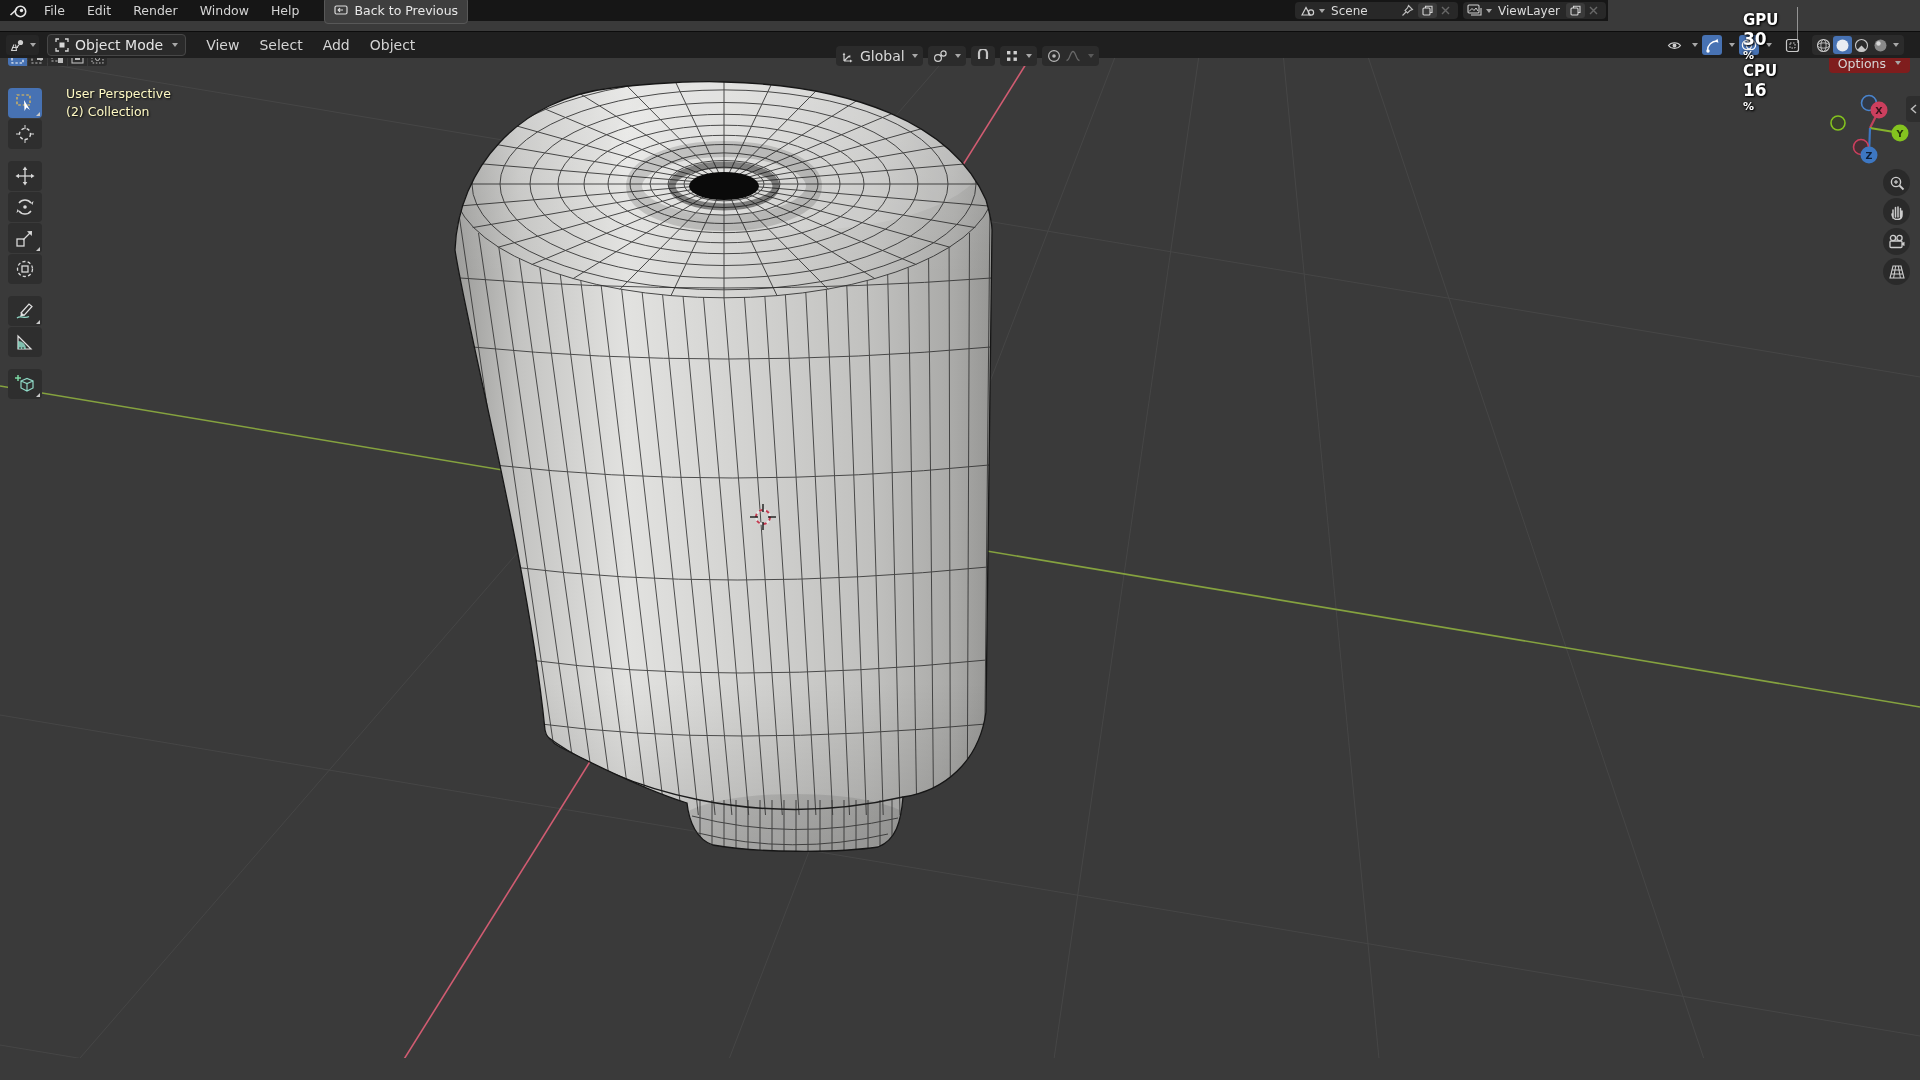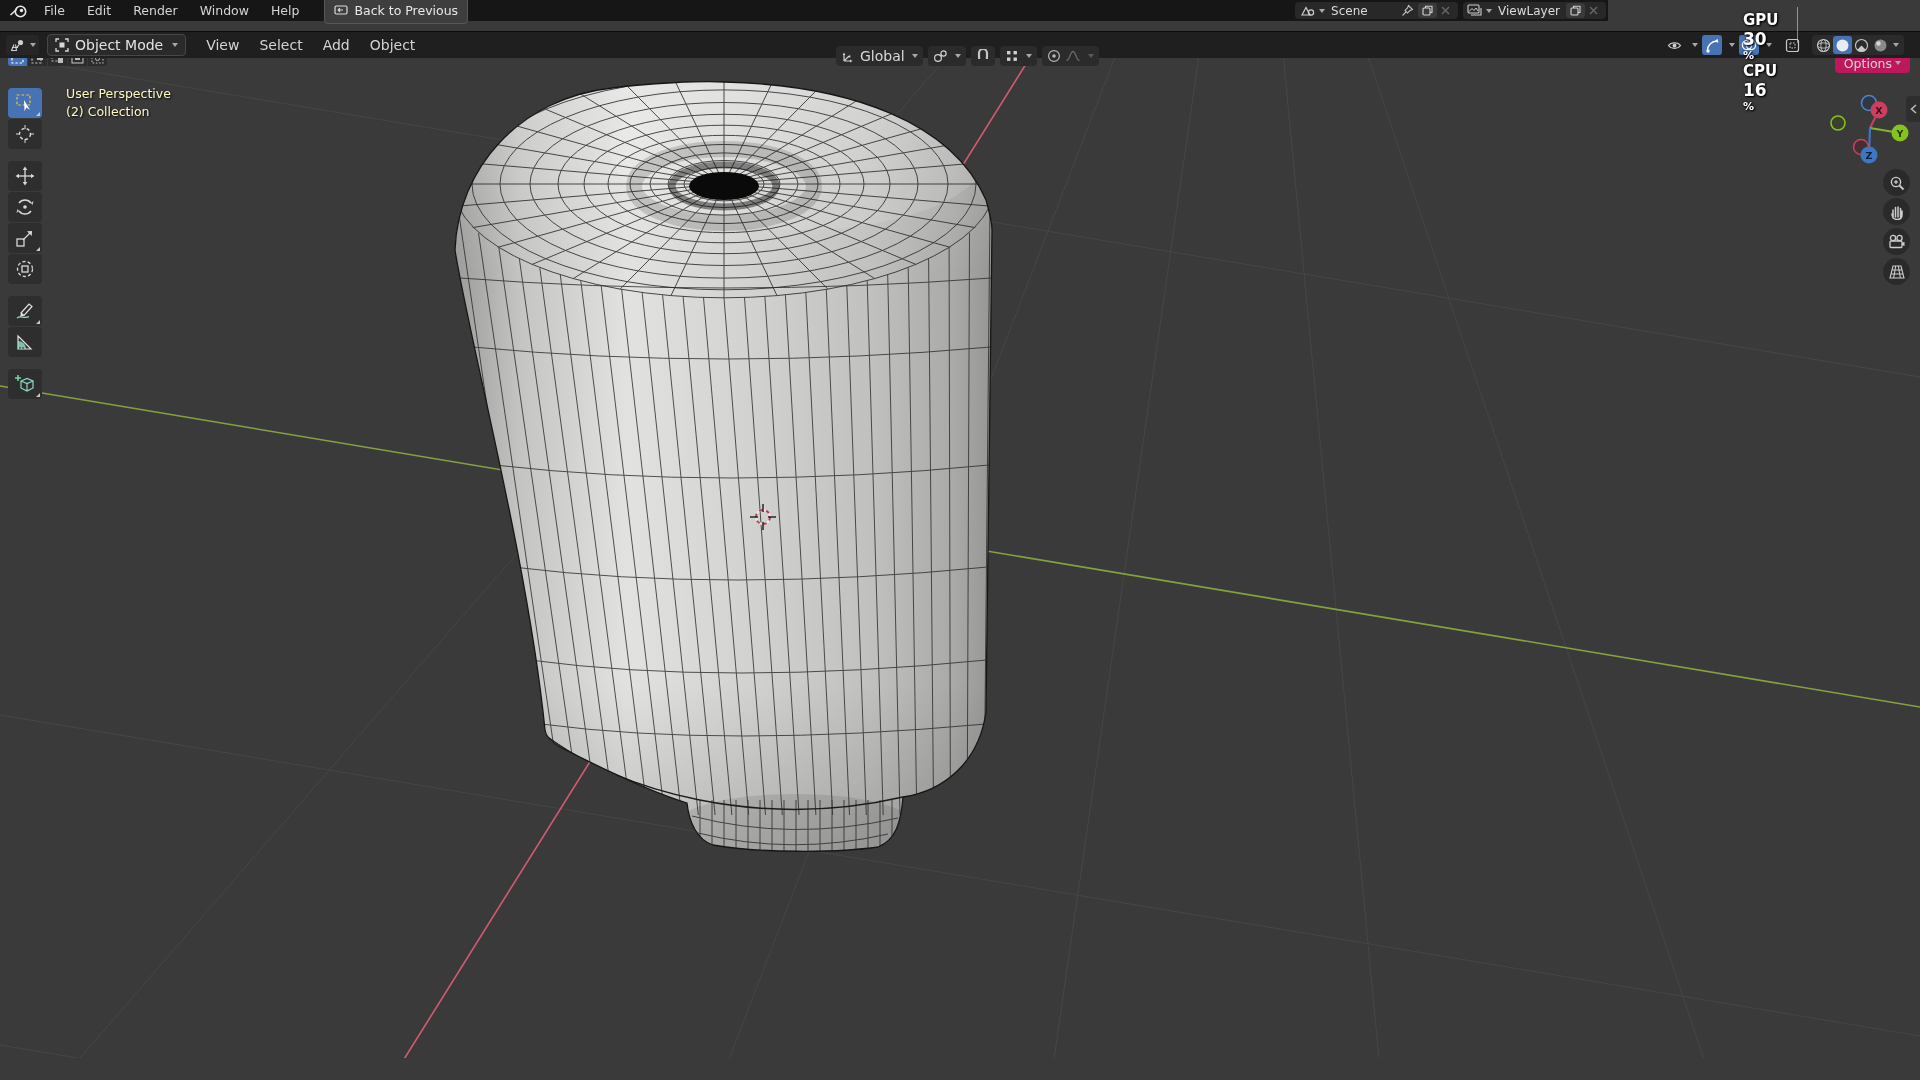--- a/index.html
+++ b/index.html
@@ -46,22 +46,22 @@
   #scene-svg{z-index:1}
   #obj-svg{z-index:2}
   #vp-ui{position:absolute;inset:0;z-index:3;}
 
   .selmode{position:absolute;left:8px;top:3px;display:flex;gap:1px;}
   .selmode .sm{width:19px;height:16px;background:#2c2c2c;display:flex;align-items:center;justify-content:center;}
   .selmode .sm:first-child{border-radius:3px 0 0 3px}
   .selmode .sm:last-child{border-radius:0 3px 3px 0}
   .selmode .sm.on{background:#4772b3}
 
-  .btn-options{position:absolute;right:10px;top:6px;height:20px;display:flex;align-items:center;
-               background:#be185d;border-radius:4px;padding:0 9px;color:#d6d6d6;font-size:12.5px;}
+  .btn-options{position:absolute;right:10px;top:6px;height:20px;display:flex;align-items:center;gap:6px;
+               background:#7f1d1d;border-radius:4px;padding:0 9px;color:#d6d6d6;font-size:12.5px;}
 
   #tools{position:absolute;left:8px;top:41px;width:34px;}
   .tool{width:34px;height:30px;background:#2e2e2e;display:flex;align-items:center;justify-content:center;
         border-radius:4px;margin-bottom:1px;position:relative;}
   .tool.on{background:#4772b3}
   .tool.gap{margin-top:12px}
   .tool.sub:after{content:"";position:absolute;right:2px;bottom:2px;width:0;height:0;
         border-left:4px solid transparent;border-bottom:4px solid #c9c9c9;}
 
   .vp-label{position:absolute;left:66px;color:#fef9c3;font-size:12.5px;text-shadow:1px 1px 2px rgba(0,0,0,.85);}

